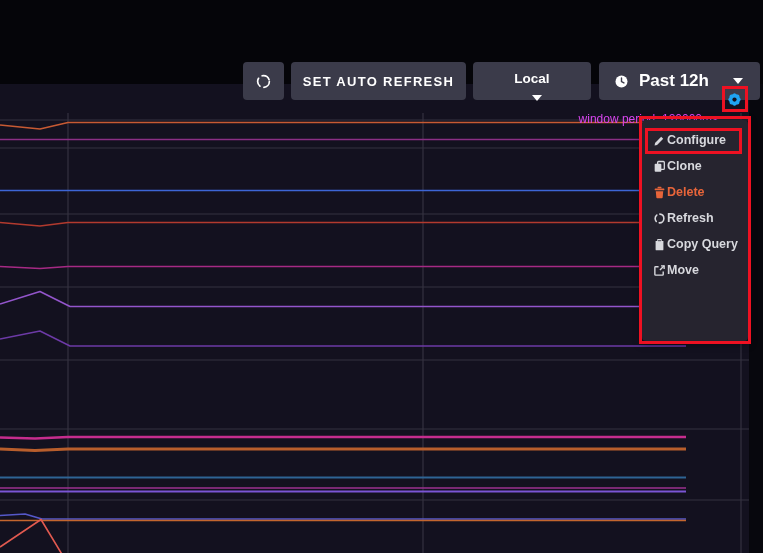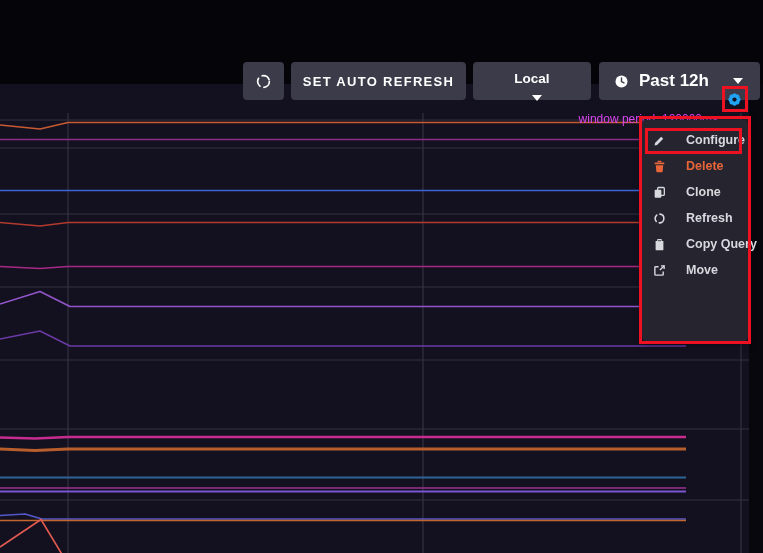--- a/index.html
+++ b/index.html
@@ -37,21 +37,21 @@
   
   .window-period { position:absolute; top:92px; right:45px; z-index:3;
     color:#d946ef; font-size:12px; font-weight:400;margin-top:20px; }
   .gear-btn { position:absolute; left:726px; top:91px; width:17px; height:17px; z-index:3;
     background:none; border:none; cursor:pointer; padding:0; }
 
   
   .menu { position:absolute; left:642px; top:120px; width:106px; height:221px; z-index:5;
     background:#26242f; border-radius:4px; padding-top:7px;
     box-shadow:0 2px 8px rgba(0,0,0,.5); }
-  .menu-item { height:26px; display:flex; align-items:center; padding-left:11px; gap:20px;
+  .menu-item { height:26px; display:flex; align-items:center; padding-left:11px; gap:1px;
     color:#d8d9de; font-size:12.5px; font-weight:700; cursor:pointer; white-space:nowrap; }
   .mi-icon { width:13px; height:13px; flex:none; }
 
   
   .redbox { position:absolute; border:3px solid #ee1122; z-index:6; pointer-events:none; }
   #rb-gear      { left:722px; top:86px;  width:26px;  height:26px; }
   #rb-menu      { left:639px; top:116px; width:112px; height:228px; }
   #rb-configure { left:645px; top:128px; width:97px;  height:26px; }
 
   svg { display:block; }
@@ -186,31 +186,31 @@
     </svg>
 </button>
 
 <nav class="menu" id="context-menu">
     <div class="menu-item">
     <svg class="mi-icon">
         <use href="#pencil-icon"></use>
       </svg>
     <span class="mi-label">Configure</span>
   </div>
+    <div class="menu-item">
+    <svg class="mi-icon">
+        <use href="#clone-icon"></use>
+      </svg>
+    <span class="mi-label">Clone</span>
+  </div>
     <div class="menu-item" style="color: rgb(232, 101, 58);">
     <svg class="mi-icon">
         <use href="#trash-icon"></use>
       </svg>
     <span class="mi-label">Delete</span>
-  </div>
-    <div class="menu-item">
-    <svg class="mi-icon">
-        <use href="#clone-icon"></use>
-      </svg>
-    <span class="mi-label">Clone</span>
   </div>
     <div class="menu-item">
     <svg class="mi-icon">
         <use href="#refresh-icon-small"></use>
       </svg>
     <span class="mi-label">Refresh</span>
   </div>
     <div class="menu-item">
     <svg class="mi-icon">
         <use href="#clipboard-icon"></use>

